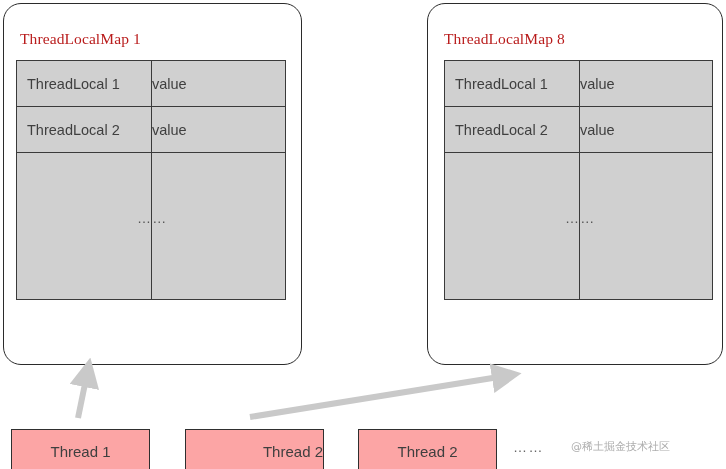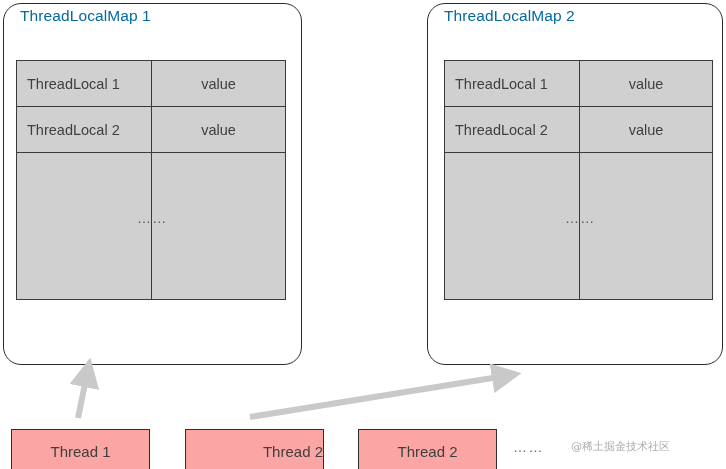--- a/index.html
+++ b/index.html
@@ -21,26 +21,27 @@
 
   
   .map-box {
     position: absolute;
     background: #ffffff;
     border: 1.6px solid #2b2b2b;
     border-radius: 18px;
   }
   .map-title {
     position: absolute;
-    top: 3px;
+    top: 26px;
     left: 16px;
     font-size: 15.5px;
-    color: #0369a1;
+    color: #b91c1c;
     letter-spacing: 0.1px;
     white-space: nowrap;
+    font-family: Liberation Serif, serif;
   }
 
   
   .tl-table {
     position: absolute;
     border-collapse: collapse;
     table-layout: fixed;
     background: #d0d0d0;
   }
   .tl-table td {
@@ -50,21 +51,21 @@
     font-size: 14.5px;
     padding: 0;
     vertical-align: middle;
   }
   td.key-cell {
     width: 135px;
     padding-left: 10px;
     text-align: left;
   }
   td.val-cell {
-    text-align: center;
+    text-align: left;
   }
   tr.row-normal td { height: 46px; }
   tr.row-gap td { height: 147px; vertical-align: top; }
   .gap-dots {
     position: relative;
     top: 57px;
     font-size: 14px;
     color: #555;
     letter-spacing: 1.2px;
     text-align: center;
@@ -133,21 +134,21 @@
       <tr class="row-gap">
         <td class="key-cell gap-key">
           <div class="gap-dots">……</div>
         </td>
         <td class="val-cell"></td>
       </tr>
     </tbody>
   </table>
 
   <div class="map-box" style="left:427px; top:3px; width:296px; height:362px;">
-    <div class="map-title">ThreadLocalMap 2</div>
+    <div class="map-title">ThreadLocalMap 8</div>
   </div>
   <table class="tl-table" style="left:444px; top:60px; width:269px;">
     <tbody>
       <tr class="row-normal">
         <td class="key-cell">ThreadLocal 1</td>
         <td class="val-cell">value</td>
       </tr>
       <tr class="row-normal">
         <td class="key-cell">ThreadLocal 2</td>
         <td class="val-cell">value</td>

